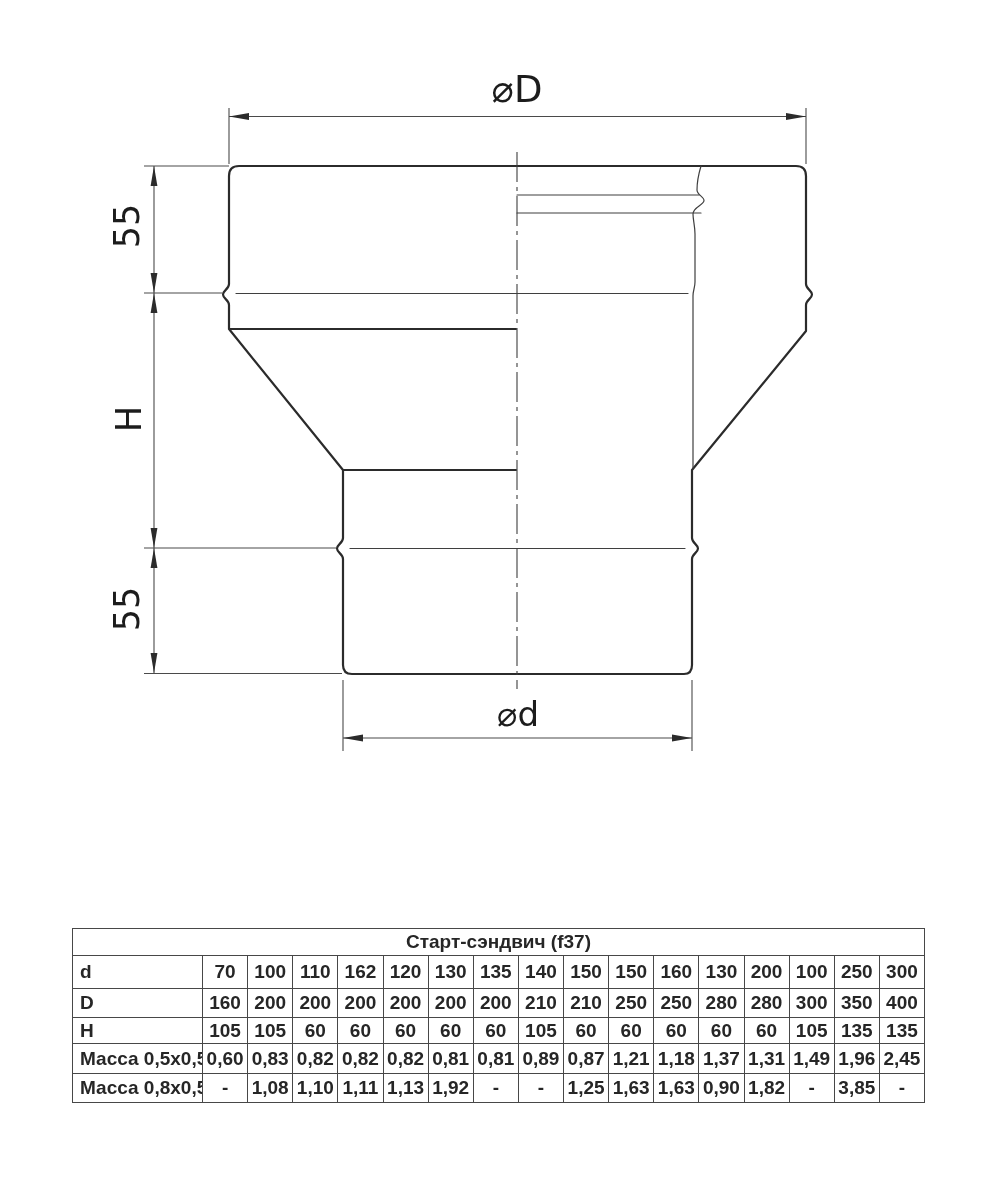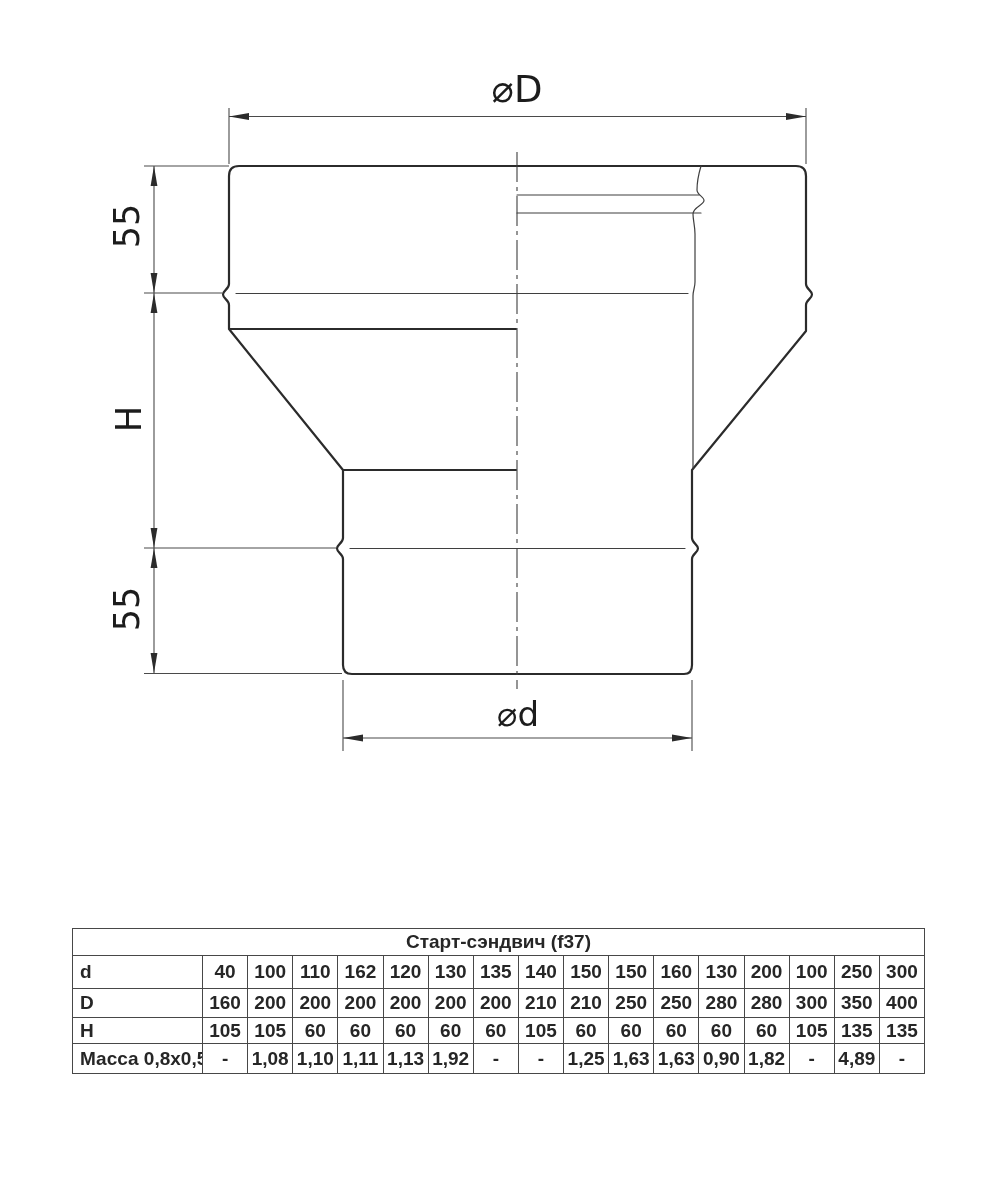--- a/index.html
+++ b/index.html
@@ -94,21 +94,21 @@
     <colgroup>
       <col class="c-label">
       <col span="16">
     </colgroup>
     <tbody>
       <tr>
         <td class="title-cell" colspan="17">Старт-сэндвич (f37)</td>
       </tr>
     <tr>
           <td class="lbl">d</td>
-          <td>40</td>
+          <td>70</td>
           <td>100</td>
           <td>110</td>
           <td>162</td>
           <td>120</td>
           <td>130</td>
           <td>135</td>
           <td>140</td>
           <td>150</td>
           <td>150</td>
           <td>160</td>
@@ -150,34 +150,53 @@
           <td>60</td>
           <td>60</td>
           <td>60</td>
           <td>60</td>
           <td>60</td>
           <td>105</td>
           <td>135</td>
           <td>135</td>
         </tr>
         <tr>
+          <td class="lbl">Масса 0,5x0,5</td>
+          <td>0,60</td>
+          <td>0,83</td>
+          <td>0,82</td>
+          <td>0,82</td>
+          <td>0,82</td>
+          <td>0,81</td>
+          <td>0,81</td>
+          <td>0,89</td>
+          <td>0,87</td>
+          <td>1,21</td>
+          <td>1,18</td>
+          <td>1,37</td>
+          <td>1,31</td>
+          <td>1,49</td>
+          <td>1,96</td>
+          <td>2,45</td>
+        </tr>
+        <tr>
           <td class="lbl">Масса 0,8x0,5</td>
           <td>-</td>
           <td>1,08</td>
           <td>1,10</td>
           <td>1,11</td>
           <td>1,13</td>
           <td>1,92</td>
           <td>-</td>
           <td>-</td>
           <td>1,25</td>
           <td>1,63</td>
           <td>1,63</td>
           <td>0,90</td>
           <td>1,82</td>
           <td>-</td>
-          <td>4,89</td>
+          <td>3,85</td>
           <td>-</td>
         </tr>
       </tbody>
   </table>
 
 </div>
 
 </body></html>

